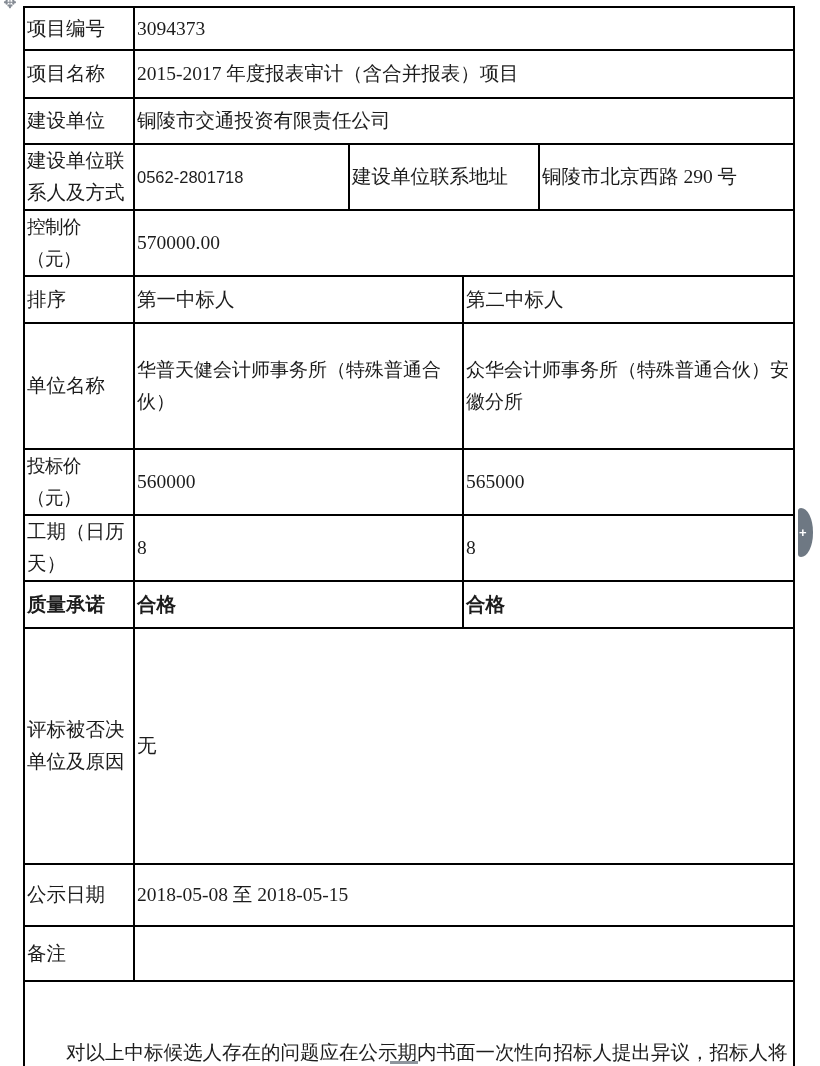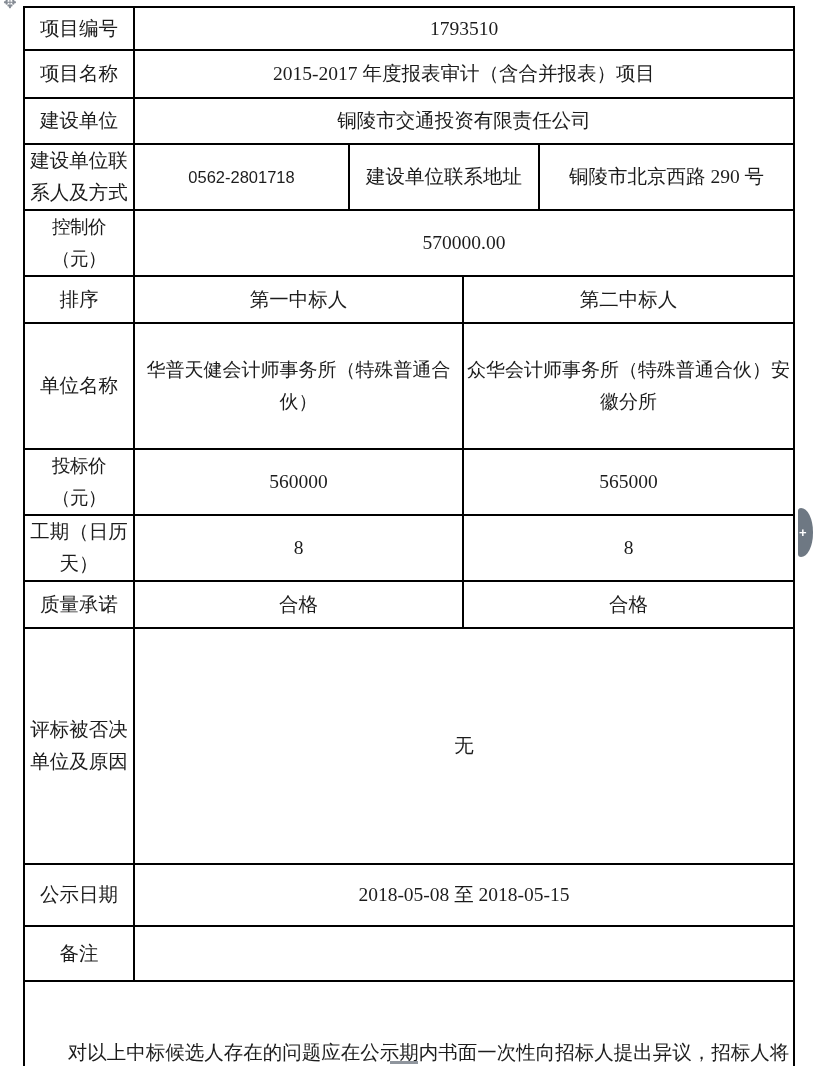--- a/index.html
+++ b/index.html
@@ -15,21 +15,21 @@
   table.bid{
     position:absolute;left:23px;top:6px;
     width:770px;
     border-collapse:collapse;
     table-layout:fixed;
     font-size:19.5px;
   }
   table.bid td{
     border:2px solid #000;
     vertical-align:middle;
-    text-align:center;
+    text-align:left;
     padding:0 2px;
     line-height:32px;
     overflow:hidden;
   }
   td.label{white-space:pre-line;}
   td.label-sm{font-size:18.5px;letter-spacing:-0.5px;}
   td.company{white-space:pre-line;font-size:19px;line-height:31px;}
   td.addr{text-align:left;padding-left:3px;}
   td.none-val{text-align:left;padding-left:17px;}
   td.phone{font-family:"Liberation Sans","DejaVu Sans",sans-serif;font-size:16.5px;margin-top:16px;}
@@ -37,21 +37,21 @@
     text-align:left;
     white-space:pre-line;
     line-height:30px;
     padding:0 4px;
     text-indent:2em;
   }
   
   tr.r1{height:43px;}  tr.r2{height:48px;padding-left:23px;}  tr.r3{height:46px;}
   tr.r4{height:64px;}  tr.r5{height:45px;}  tr.r6{height:47px;}
   tr.r7{height:126px;padding-left:24px;} tr.r8{height:43px;}  tr.r9{height:64px;}
-  tr.r10{height:47px;} tr.r11{height:236px;}tr.r12{height:62px;}
+  tr.r10{height:47px;font-weight:bold;} tr.r11{height:236px;}tr.r12{height:62px;}
   tr.r13{height:55px;} tr.r14{height:175px;}
   
   .move-handle{
     position:absolute;left:1px;top:-6px;width:18px;height:18px;
     color:#858b94;font-size:16px;line-height:18px;text-align:center;
     font-family:"DejaVu Sans",sans-serif;
   }
   .expand-handle{
     position:absolute;left:798px;top:508px;width:15px;height:49px;
     background:#6e7883;
@@ -79,21 +79,21 @@
     <col style="width:110px">
       <col style="width:215px">
       <col style="width:114px">
     <col style="width:76px">
       <col style="width:255px">
   </colgroup>
 
   <tbody>
       <tr class="r1">
     <td class="label">项目编号</td>
-    <td colspan="4">1793510</td>
+    <td colspan="4">3094373</td>
   </tr>
 
   <tr class="r2">
     <td class="label">项目名称</td>
     <td colspan="4">2015-2017 年度报表审计（含合并报表）项目</td>
   </tr>
 
   <tr class="r3">
     <td class="label">建设单位</td>
     <td colspan="4">铜陵市交通投资有限责任公司</td>

